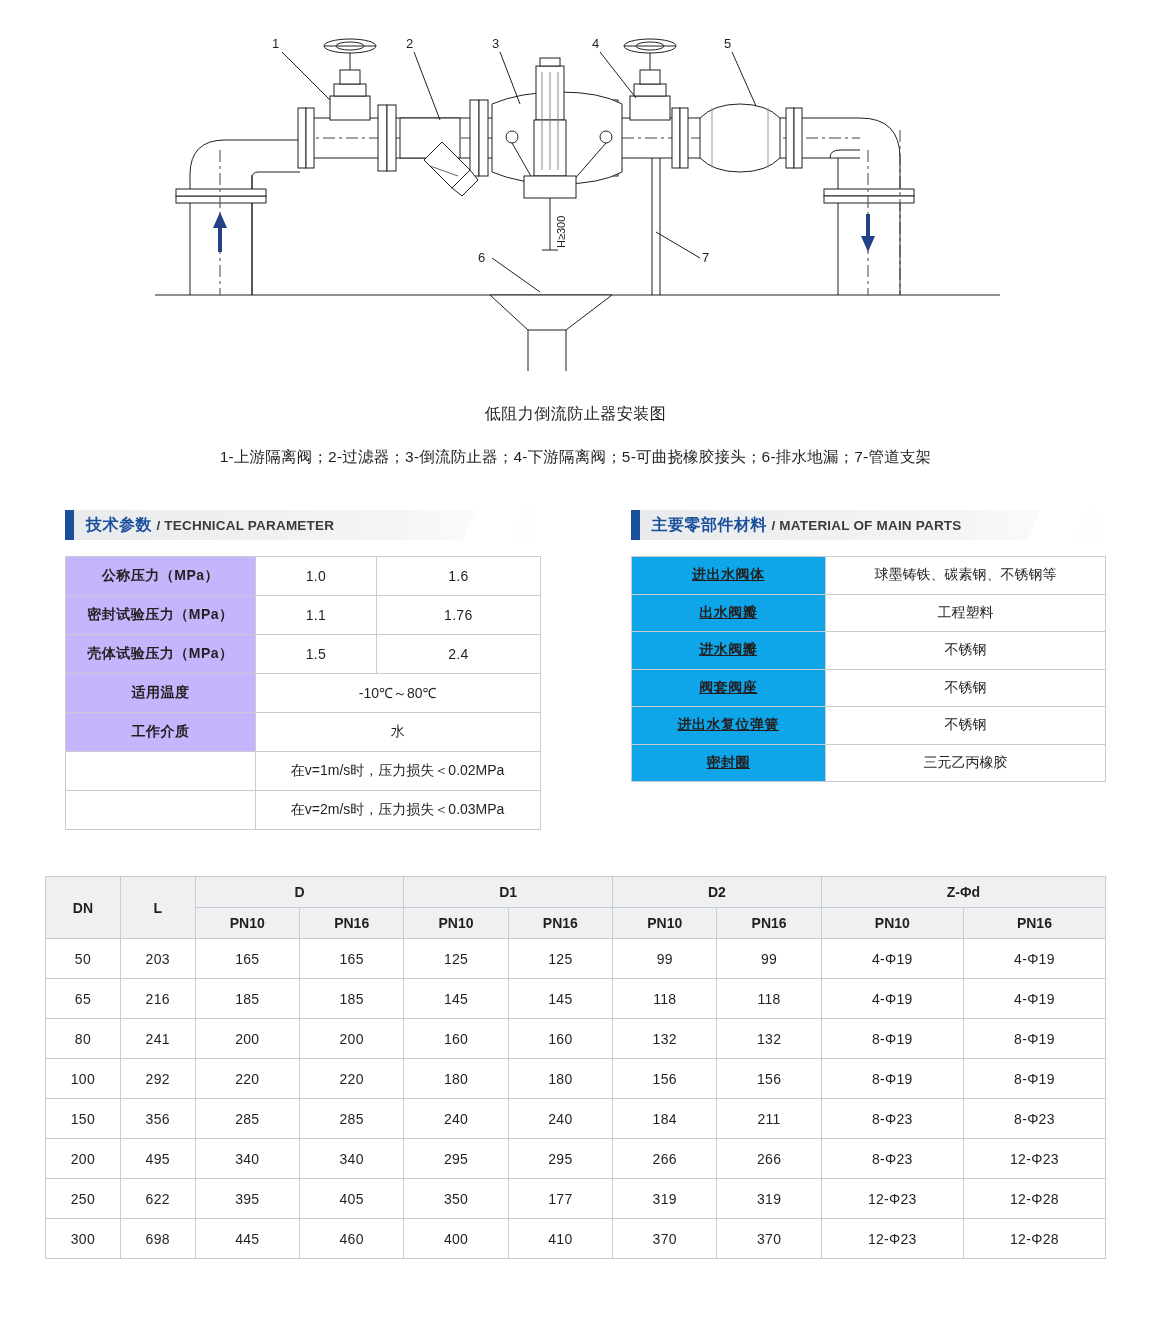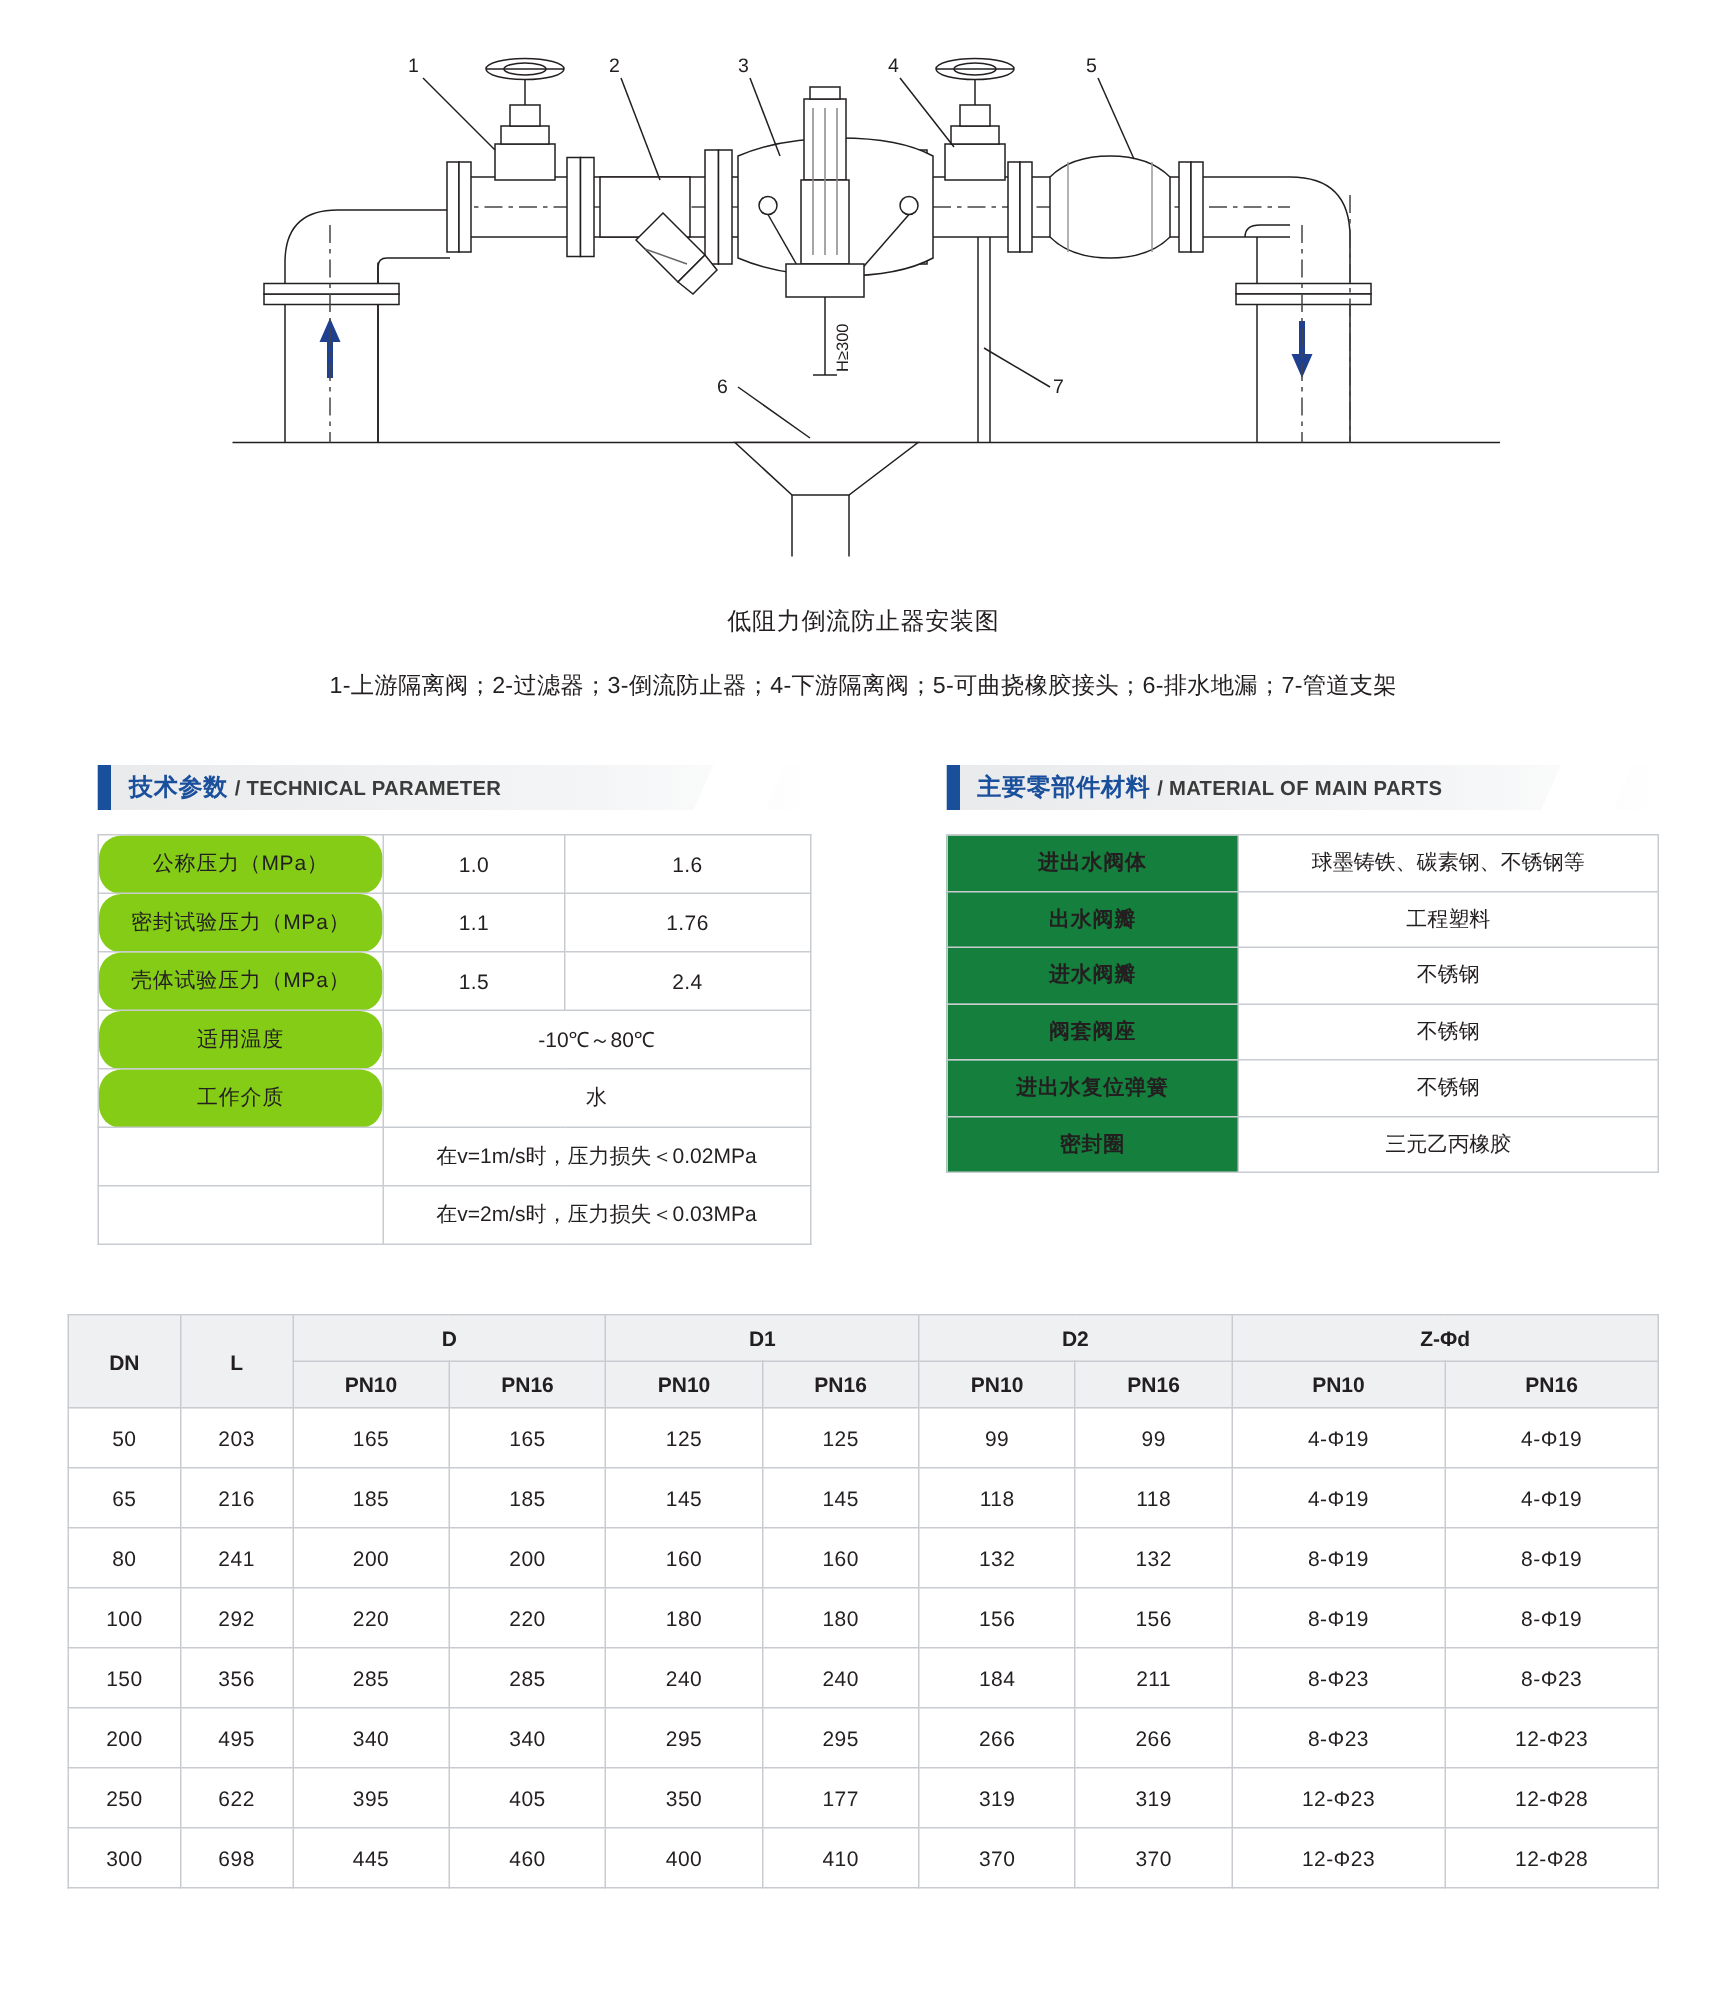--- a/index.html
+++ b/index.html
@@ -98,34 +98,34 @@
     font-size: 14px;
   }
   table td, table th {
     border: 1px solid #c8ccd0;
     text-align: center;
     color: #231f20;
     font-weight: normal;
   }
   .tech-table td { height: 36px; }
   .tech-table td.label {
-    background: #84cc16;
-    font-weight: normal;
+    background: #c4b5fd;
+    font-weight: bold;
     width: 40%;
     letter-spacing: 0.5px;
-    border-radius: 15px;
   }
   .tech-table td.blank { background: #ffffff; border-right: 1px solid #c8ccd0; }
 
   .mat-table td { height: 34.5px; }
   .mat-table td.label {
-    background: #15803d;
+    background: #0ea5e9;
     font-weight: bold;
     width: 41%;
     letter-spacing: 0.5px;
+    text-decoration: underline;
   }
 
   
   .dims-wrap { padding: 0 45px; margin-top: 46px; }
   .dims-table { margin-top: 18px; font-size: 14px; }
   .dims-table th {
     background: #eef0f2;
     font-weight: bold;
     height: 28px;
     color: #231f20;

